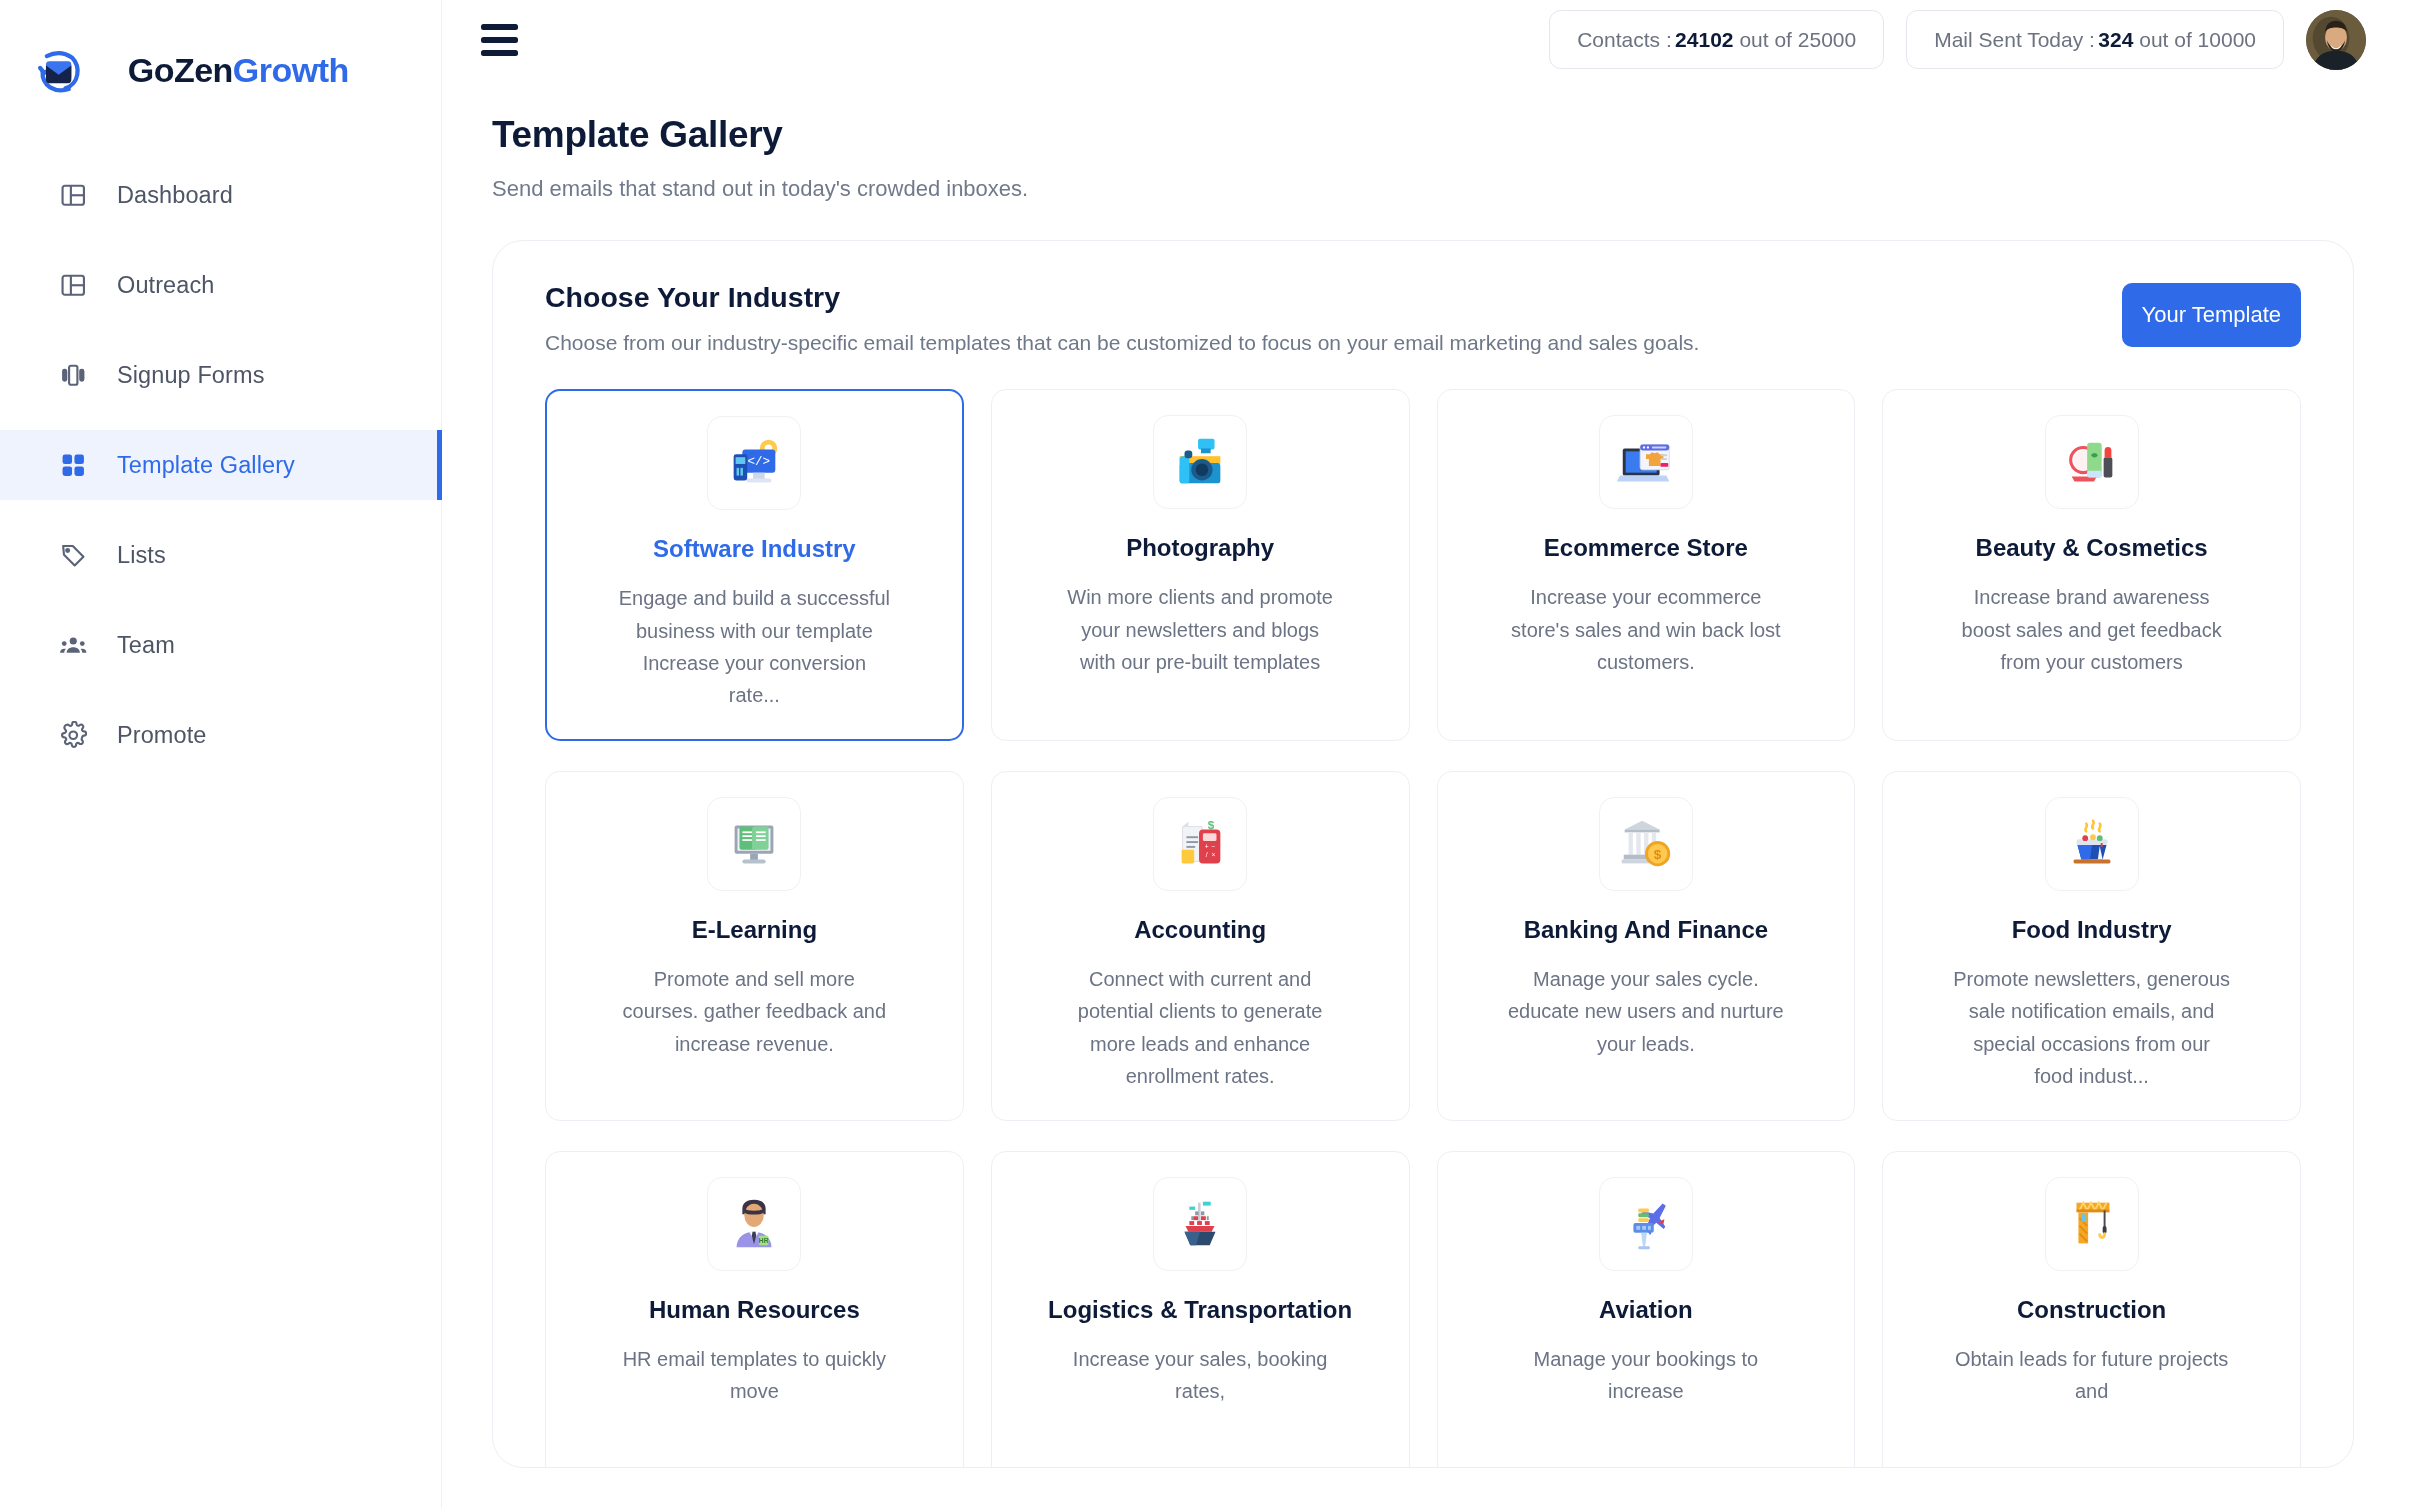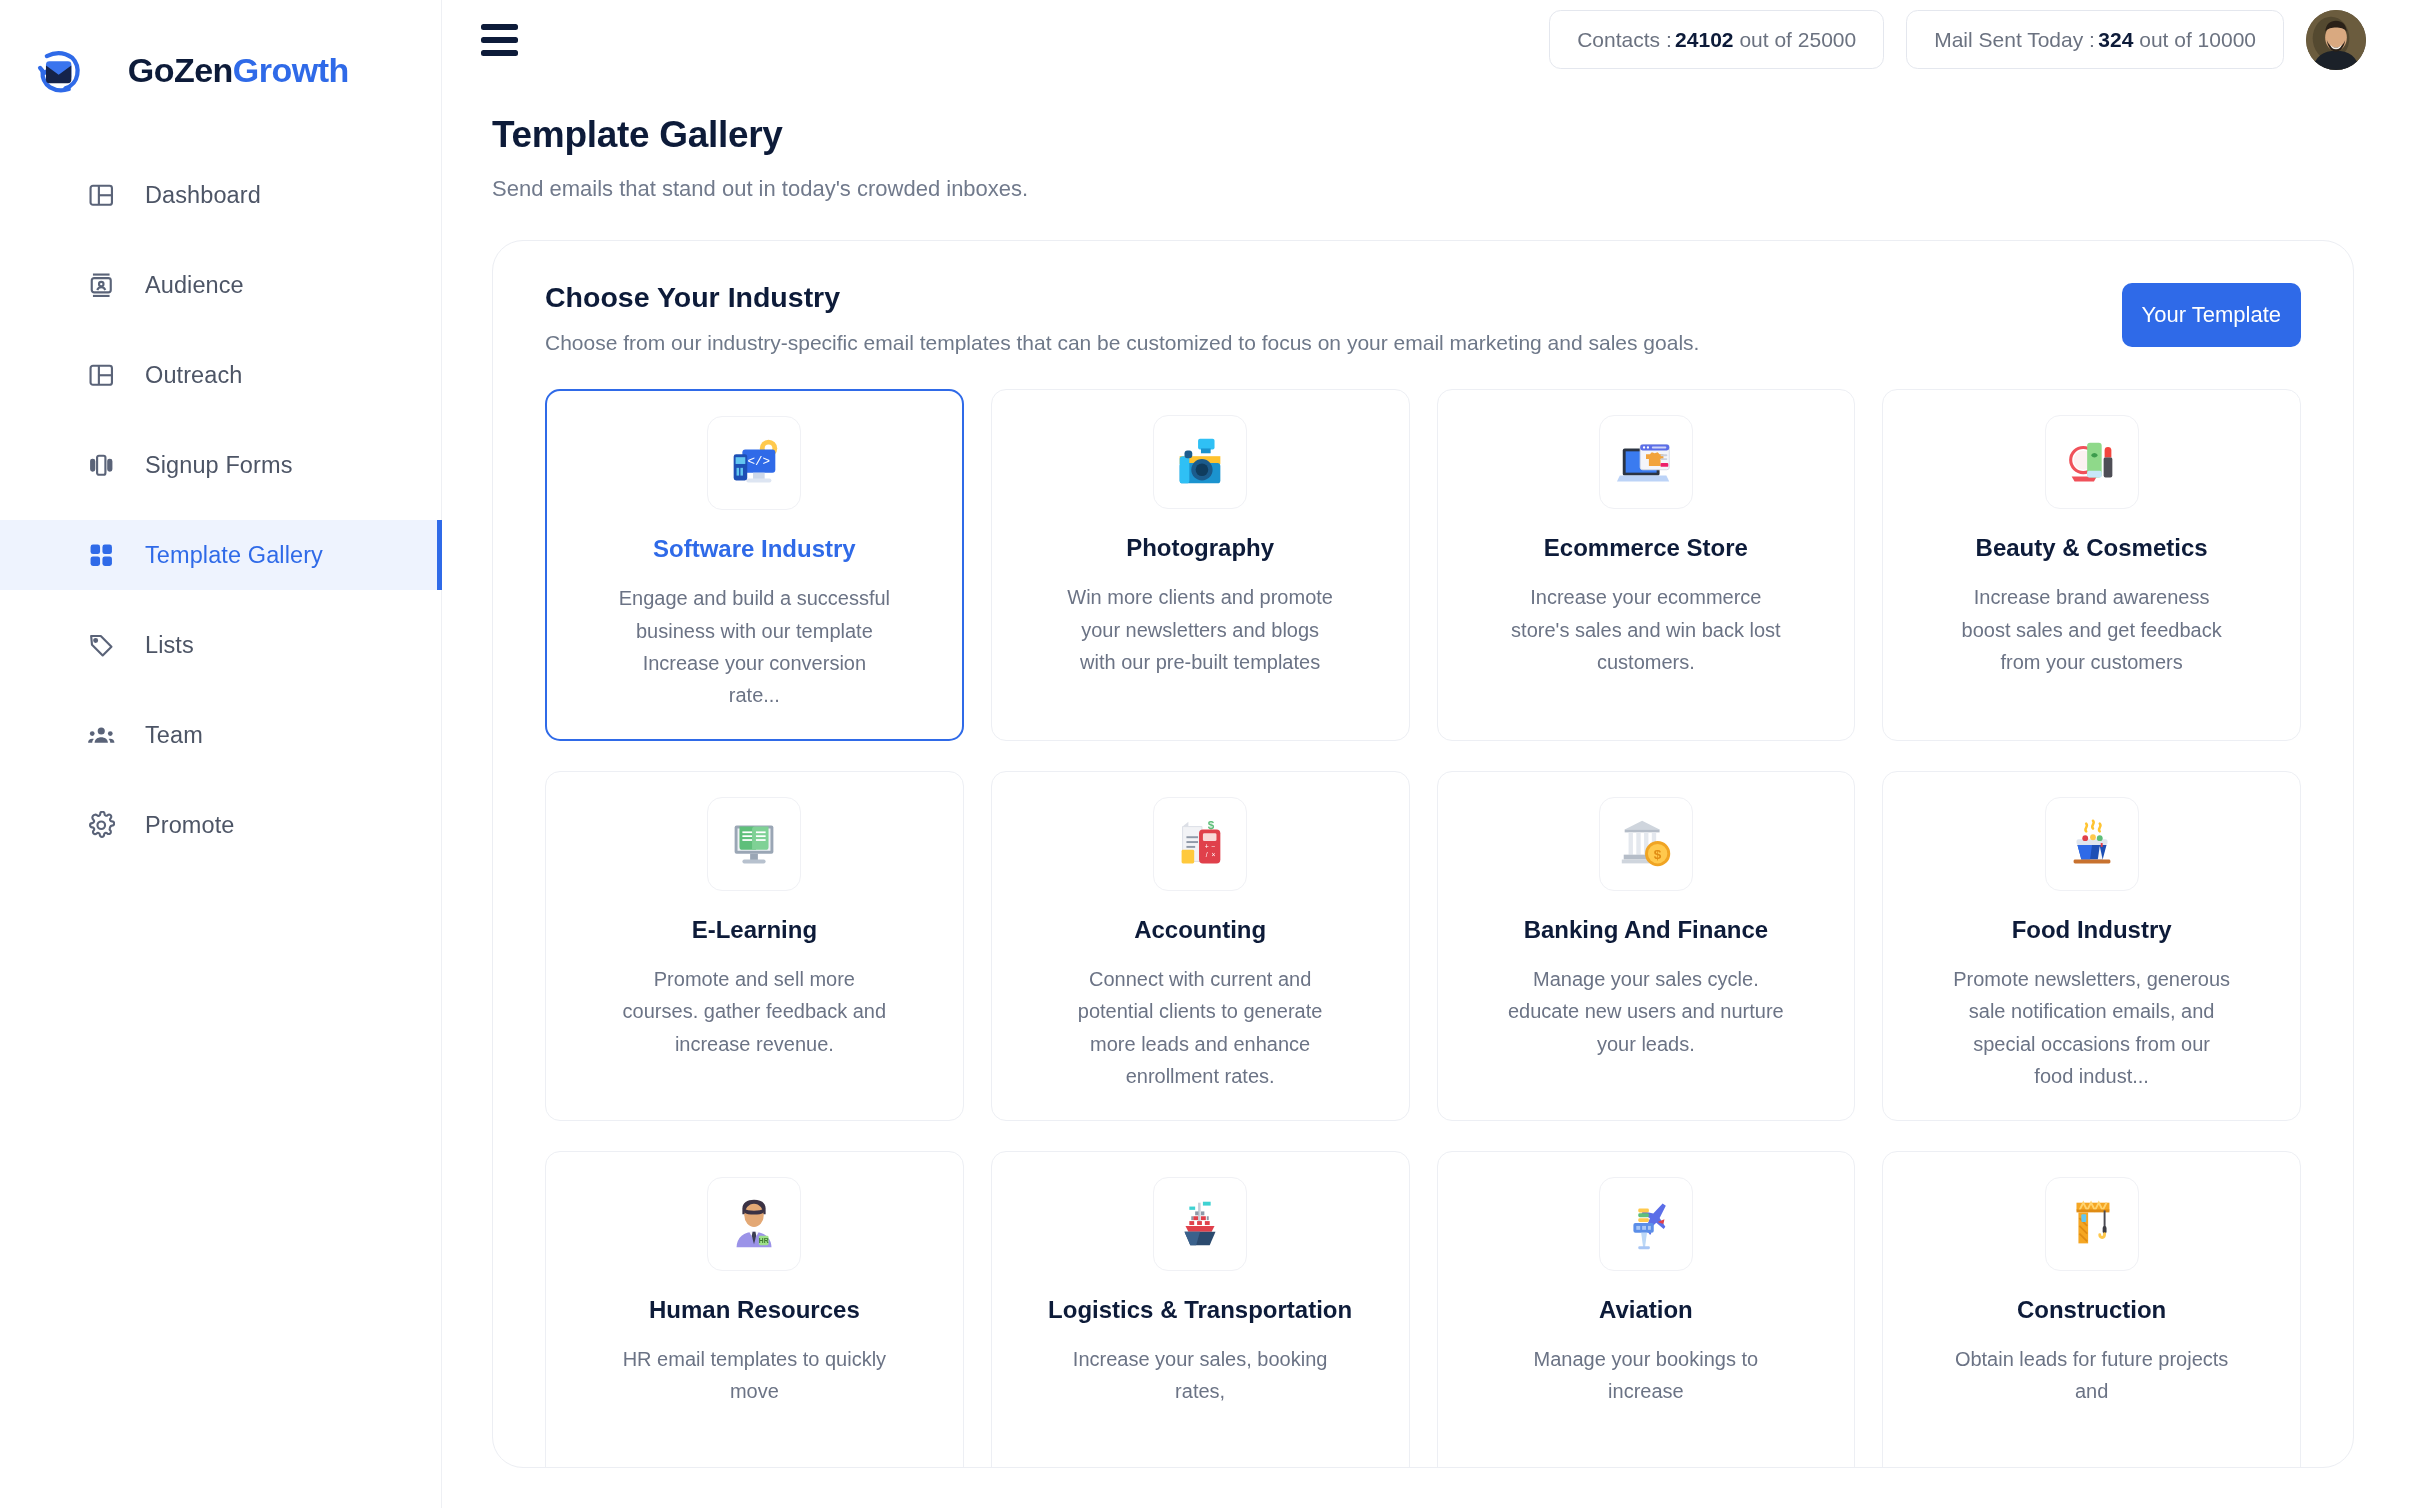--- a/index.html
+++ b/index.html
@@ -27,21 +27,21 @@
   }
   .logo-mark { width: 49px; height: 49px; flex: 0 0 49px; margin-right: 11.7px; }
   .logo-text { font-size: 34px; font-weight: 700; letter-spacing: -0.5px; white-space: nowrap;}
   .logo-text .t1 { color: #0d1b39; }
   .logo-text .t2 { color: #2f6ae8; }
 
   .nav { margin-top: 59px; }
   .nav-item {
     display: flex; align-items: center;
     height: 70px;
-    padding-left: 84px;
+    padding-left: 56px;
     position: relative;
     cursor: pointer;
     margin-bottom: 20px;
   }
   .nav-item .ico {
     width: 34px; height: 34px; flex: 0 0 34px;
     display: flex; align-items: center; justify-content: center;
     color: #5a6378;
   }
   .nav-item .lbl {
@@ -180,32 +180,20 @@
         <span class="ico">
           <svg viewBox="0 0 24 24" width="28.5" height="28.5" fill="none" stroke="currentColor" stroke-width="1.8">
             <rect x="3" y="4" width="18" height="16" rx="2"></rect>
               <line x1="10" y1="4" x2="10" y2="20"></line>
               <line x1="10" y1="12" x2="21" y2="12"></line>
           </svg>
         </span>
         <span class="lbl">Dashboard</span>
       </div>
 
-      <div class="nav-item">
-        <span class="ico">
-          <svg viewBox="0 0 24 24" width="28.5" height="28.5" fill="none" stroke="currentColor" stroke-width="1.8">
-            <line x1="5" y1="3" x2="19" y2="3"></line>
-              <line x1="5" y1="21" x2="19" y2="21"></line>
-            <rect x="4" y="6" width="16" height="12" rx="2"></rect>
-            <circle cx="12" cy="11" r="1.9"></circle>
-              <path d="M8.6 16c.6-1.6 2-2.3 3.4-2.3s2.8.7 3.4 2.3"></path>
-          </svg>
-        </span>
-        <span class="lbl">Audience</span>
-      </div>
 
       <div class="nav-item">
         <span class="ico">
           <svg viewBox="0 0 24 24" width="28.5" height="28.5" fill="none" stroke="currentColor" stroke-width="1.8">
             <rect x="3" y="4" width="18" height="16" rx="2"></rect>
               <line x1="10" y1="4" x2="10" y2="20"></line>
               <line x1="10" y1="12" x2="21" y2="12"></line>
           </svg>
         </span>
         <span class="lbl">Outreach</span>

